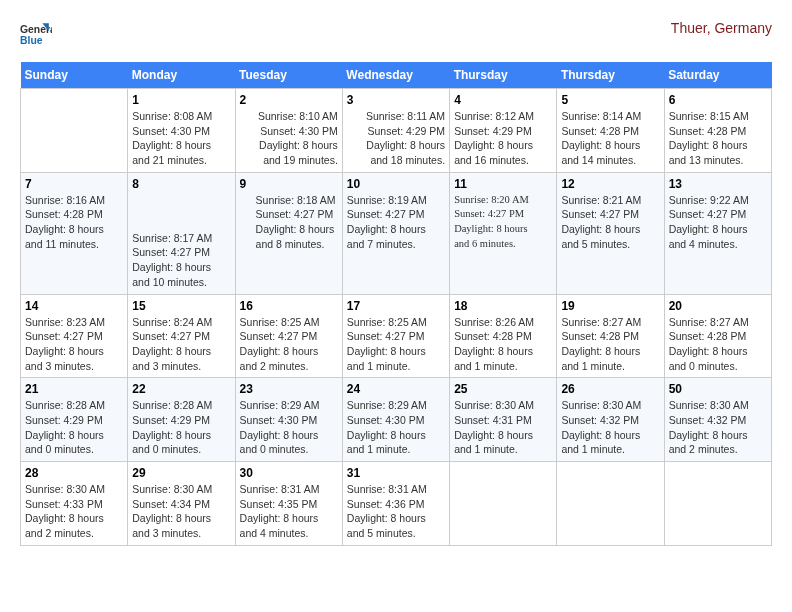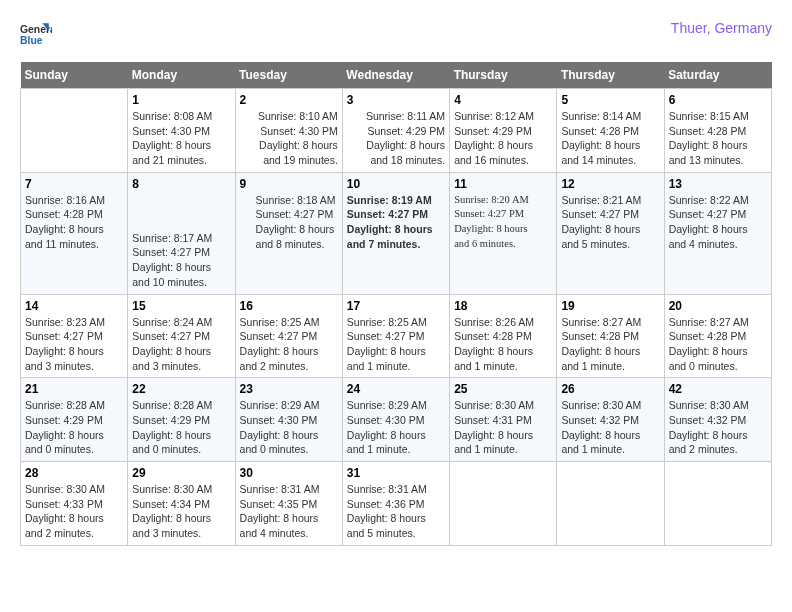--- a/index.html
+++ b/index.html
@@ -28,21 +28,21 @@
     .title-block {
       text-align: right;
     }
     .month-title {
       font-size: 32px;
       font-weight: bold;
       color: #333;
     }
     .location {
       font-size: 14px;
-      color: #8b5cf6;
+      color: #7f1d1d;
     }
     table {
       width: 100%;
       border-collapse: collapse;
       font-size: 11px;
     }
     th {
       background-color: #1a6ab1;
       color: white;
       padding: 6px 4px;
@@ -70,21 +70,21 @@
     }
     .empty-cell {
       background: #f9f9f9;
     }
     tr:nth-child(even) td {
       background-color: #f5f8fc;
     }
     tr:nth-child(odd) td {
       background-color: #ffffff;
     }
-    thead tr th { background-color: #737373; }
+    thead tr th { background-color: #3b82f6; }
   </style>
 </head>
 <body>
 
 <div class="header">
   <div class="logo">
     <svg class="logo-icon" viewBox="0 0 40 40">
       <text y="16" font-size="13" font-weight="bold" fill="#333" font-family="Arial">General</text>
       <text y="30" font-size="13" font-weight="bold" fill="#1a6ab1" font-family="Arial">Blue</text>
       <polygon points="28,4 36,4 36,14" fill="#1a6ab1"></polygon>
@@ -171,42 +171,42 @@
         </td>
         <td>
           <span class="day-number">9</span>
           <div class="day-info" style="white-space: pre-line; margin-left: 16px;">Sunrise: 8:18 AM
 Sunset: 4:27 PM
 Daylight: 8 hours
 and 8 minutes.</div>
         </td>
         <td>
           <span class="day-number">10</span>
-          <div class="day-info" style="white-space: pre-line; font-weight: bold;">Sunrise: 8:19 AM
+          <div class="day-info" style="white-space: pre-line;">Sunrise: 8:19 AM
 Sunset: 4:27 PM
 Daylight: 8 hours
 and 7 minutes.</div>
         </td>
         <td>
           <span class="day-number">11</span>
           <div class="day-info" style="white-space: pre-line; font-family: Liberation Serif, serif;">Sunrise: 8:20 AM
 Sunset: 4:27 PM
 Daylight: 8 hours
 and 6 minutes.</div>
         </td>
         <td>
           <span class="day-number">12</span>
           <div class="day-info" style="white-space: pre-line;">Sunrise: 8:21 AM
 Sunset: 4:27 PM
 Daylight: 8 hours
 and 5 minutes.</div>
         </td>
         <td>
           <span class="day-number">13</span>
-          <div class="day-info" style="white-space: pre-line;">Sunrise: 8:22 AM
+          <div class="day-info" style="white-space: pre-line;">Sunrise: 9:22 AM
 Sunset: 4:27 PM
 Daylight: 8 hours
 and 4 minutes.</div>
         </td>
       </tr>
       <tr>
         <td>
           <span class="day-number">14</span>
           <div class="day-info" style="white-space: pre-line;">Sunrise: 8:23 AM
 Sunset: 4:27 PM
@@ -293,21 +293,21 @@
 and 1 minute.</div>
         </td>
         <td>
           <span class="day-number">26</span>
           <div class="day-info" style="white-space: pre-line;">Sunrise: 8:30 AM
 Sunset: 4:32 PM
 Daylight: 8 hours
 and 1 minute.</div>
         </td>
         <td>
-          <span class="day-number">42</span>
+          <span class="day-number">50</span>
           <div class="day-info" style="white-space: pre-line;">Sunrise: 8:30 AM
 Sunset: 4:32 PM
 Daylight: 8 hours
 and 2 minutes.</div>
         </td>
       </tr>
       <tr>
         <td>
           <span class="day-number">28</span>
           <div class="day-info" style="white-space: pre-line;">Sunrise: 8:30 AM

